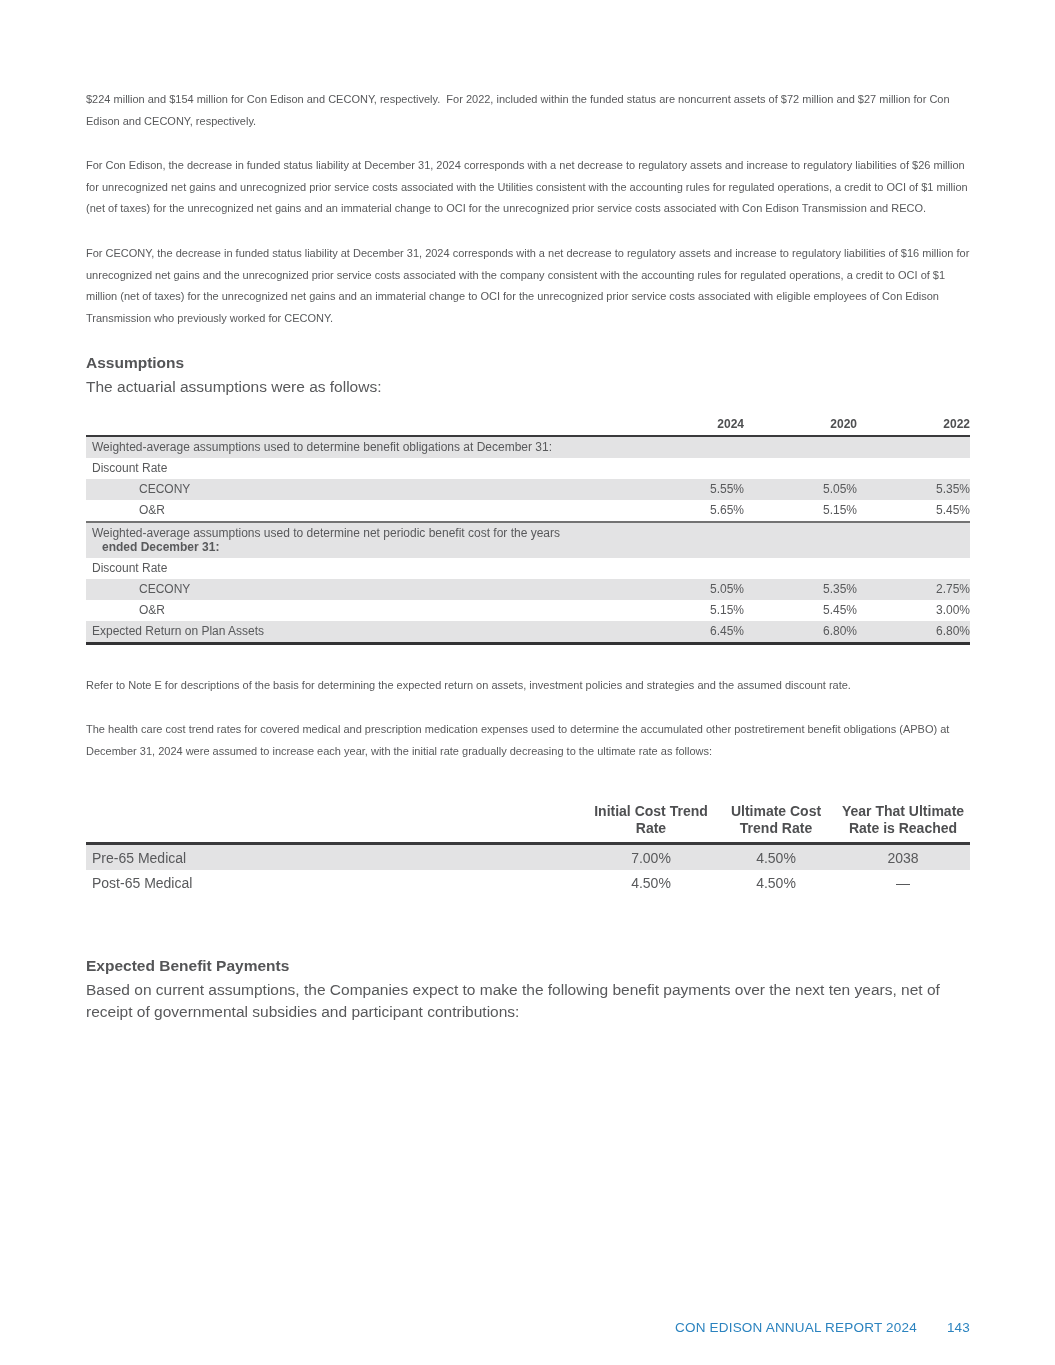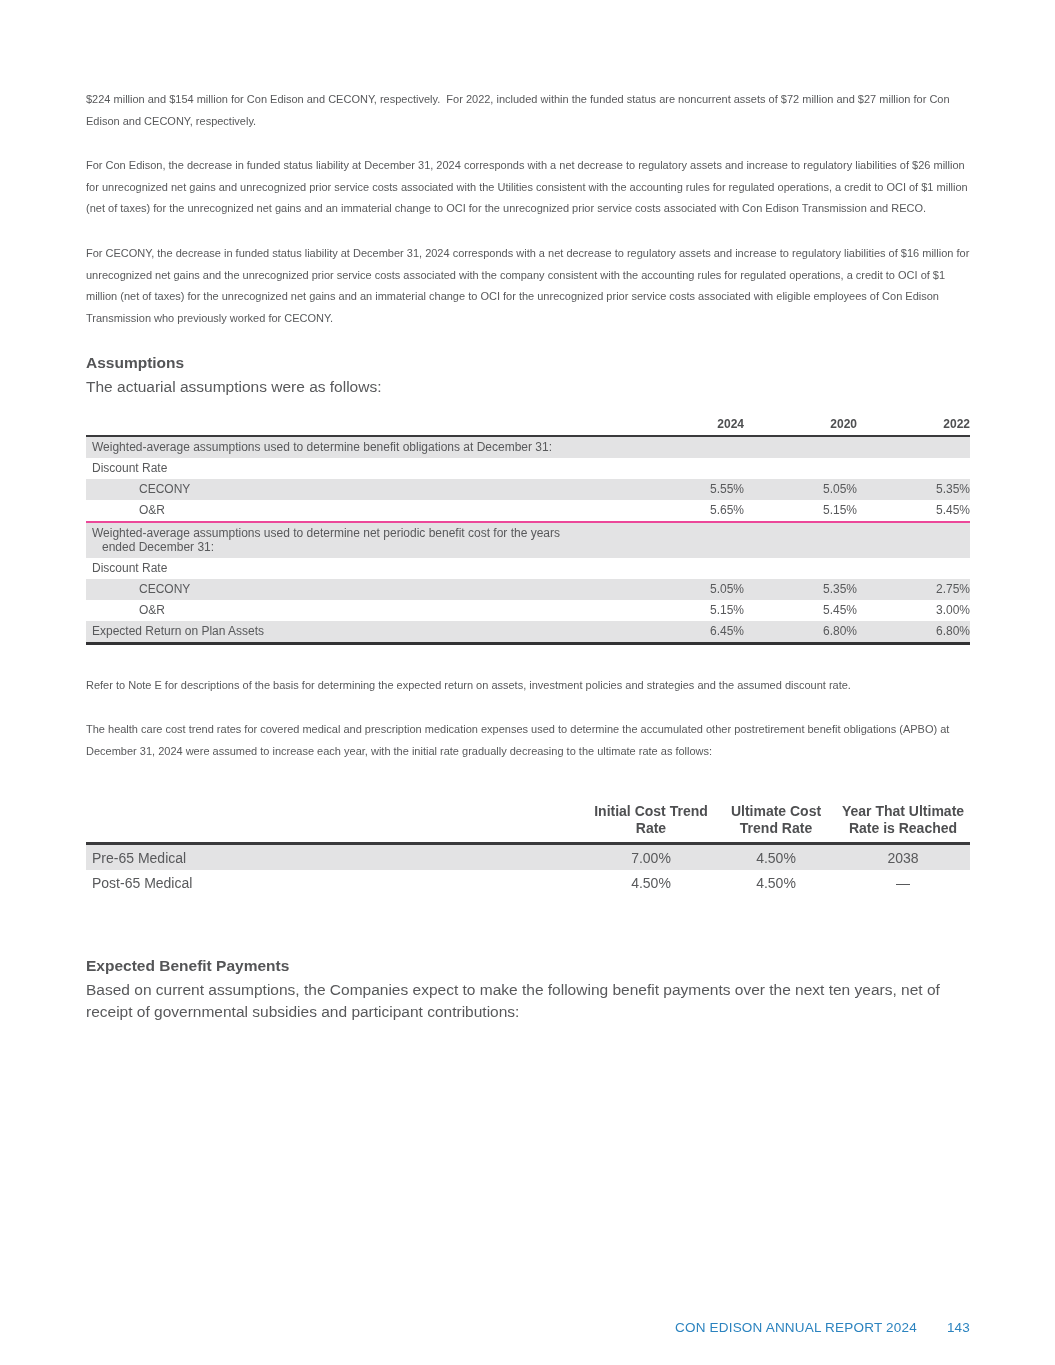--- a/index.html
+++ b/index.html
@@ -58,23 +58,23 @@
     padding: 3.5px 0 3.5px 6px;
     vertical-align: top;
   }
   table.t1 td.num {
     text-align: right;
     padding: 3.5px 0 3.5px 0;
     white-space: nowrap;
   }
   table.t1 td.ind { padding-left: 53px; }
   table.t1 tr.shaded td { background: #e3e3e4; }
-  table.t1 tr.sect2 td { border-top: 2px solid #ec4899; }
+  table.t1 tr.sect2 td { border-top: 2px solid #737373; }
   table.t1 tr.last td { border-bottom: 3px solid #323234; }
-  table.t1 .l2 { display: block; padding-left: 10px; }
+  table.t1 .l2 { display: block; padding-left: 10px; font-weight: bold; }
 
   
   table.t2 {
     width: 884px;
     border-collapse: collapse;
     table-layout: fixed;
     font-size: 14px;
     margin-top: 41px;
     color: #58595b;
   }

